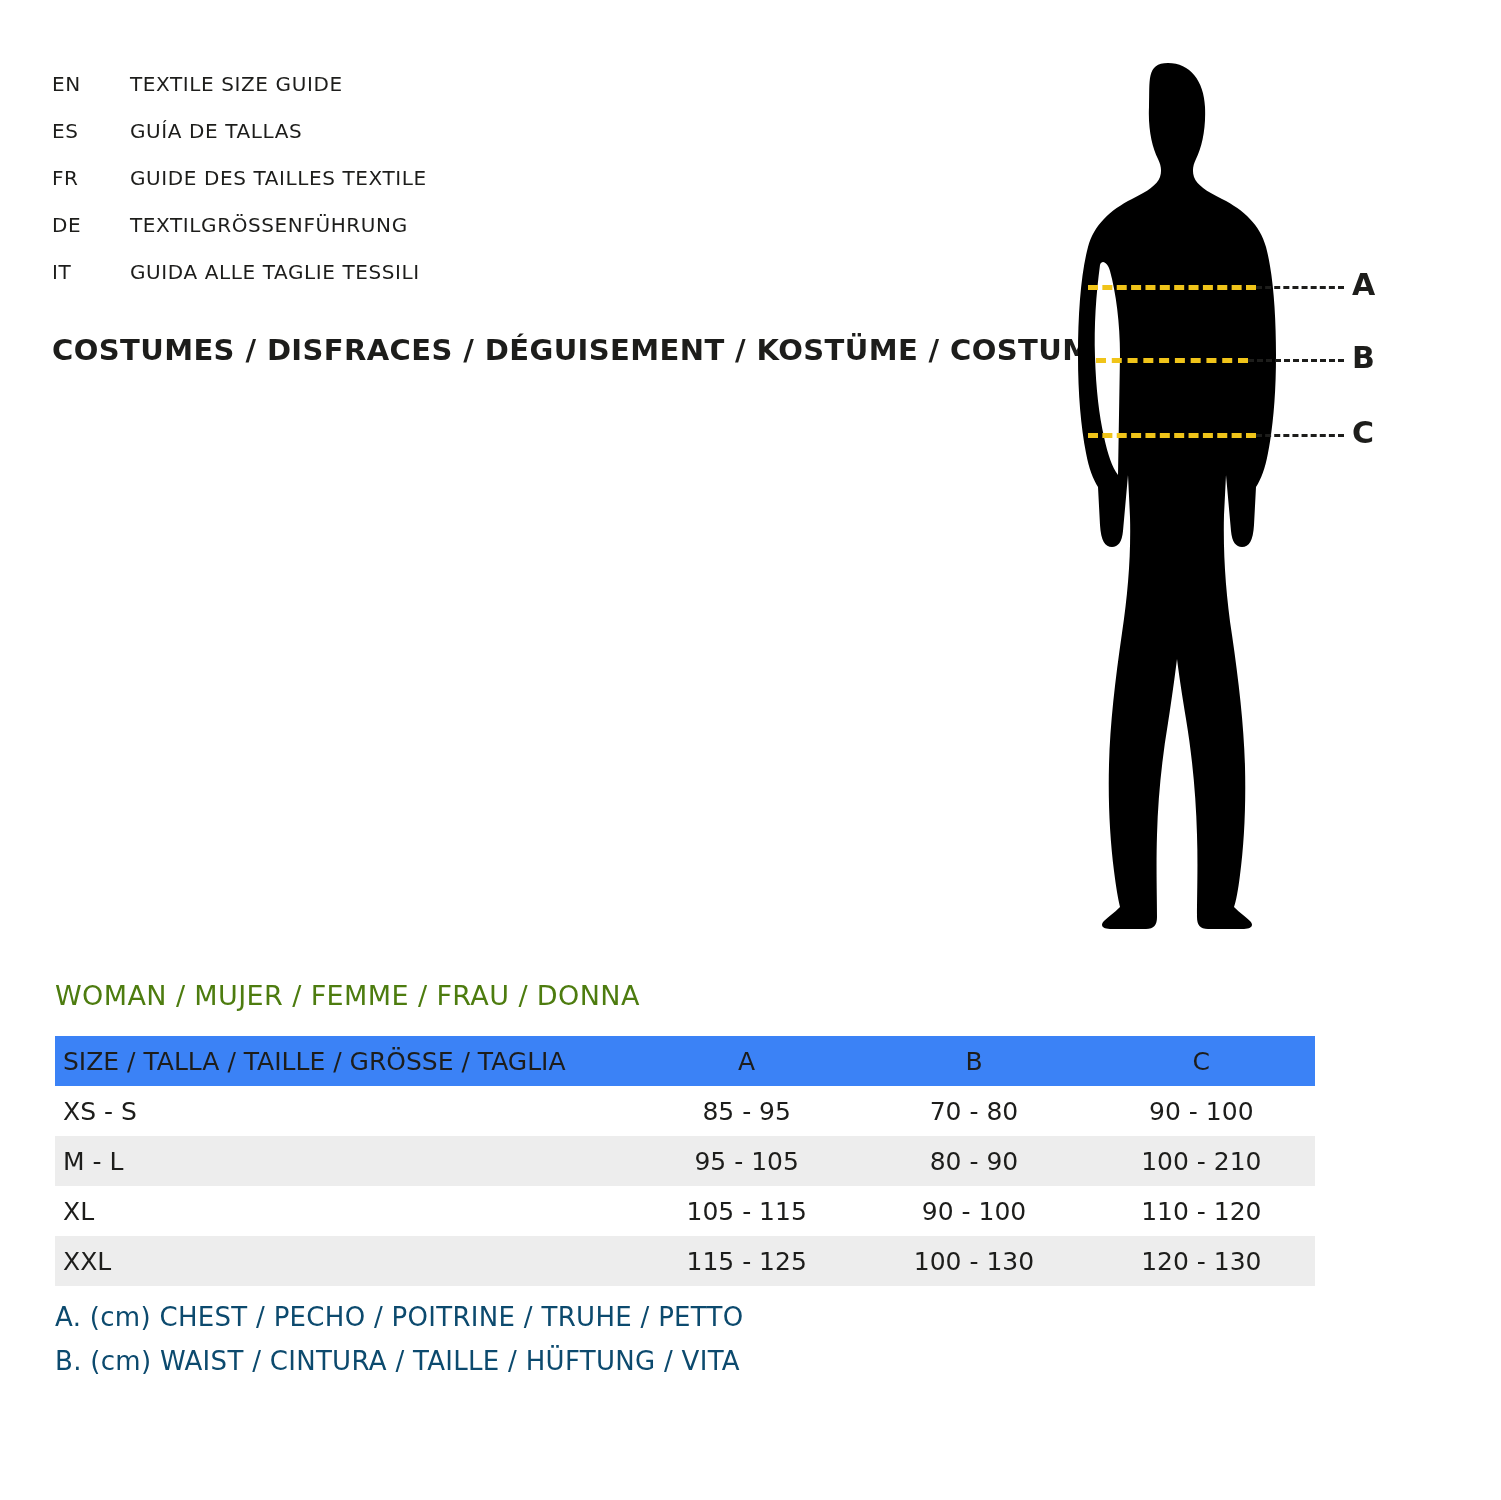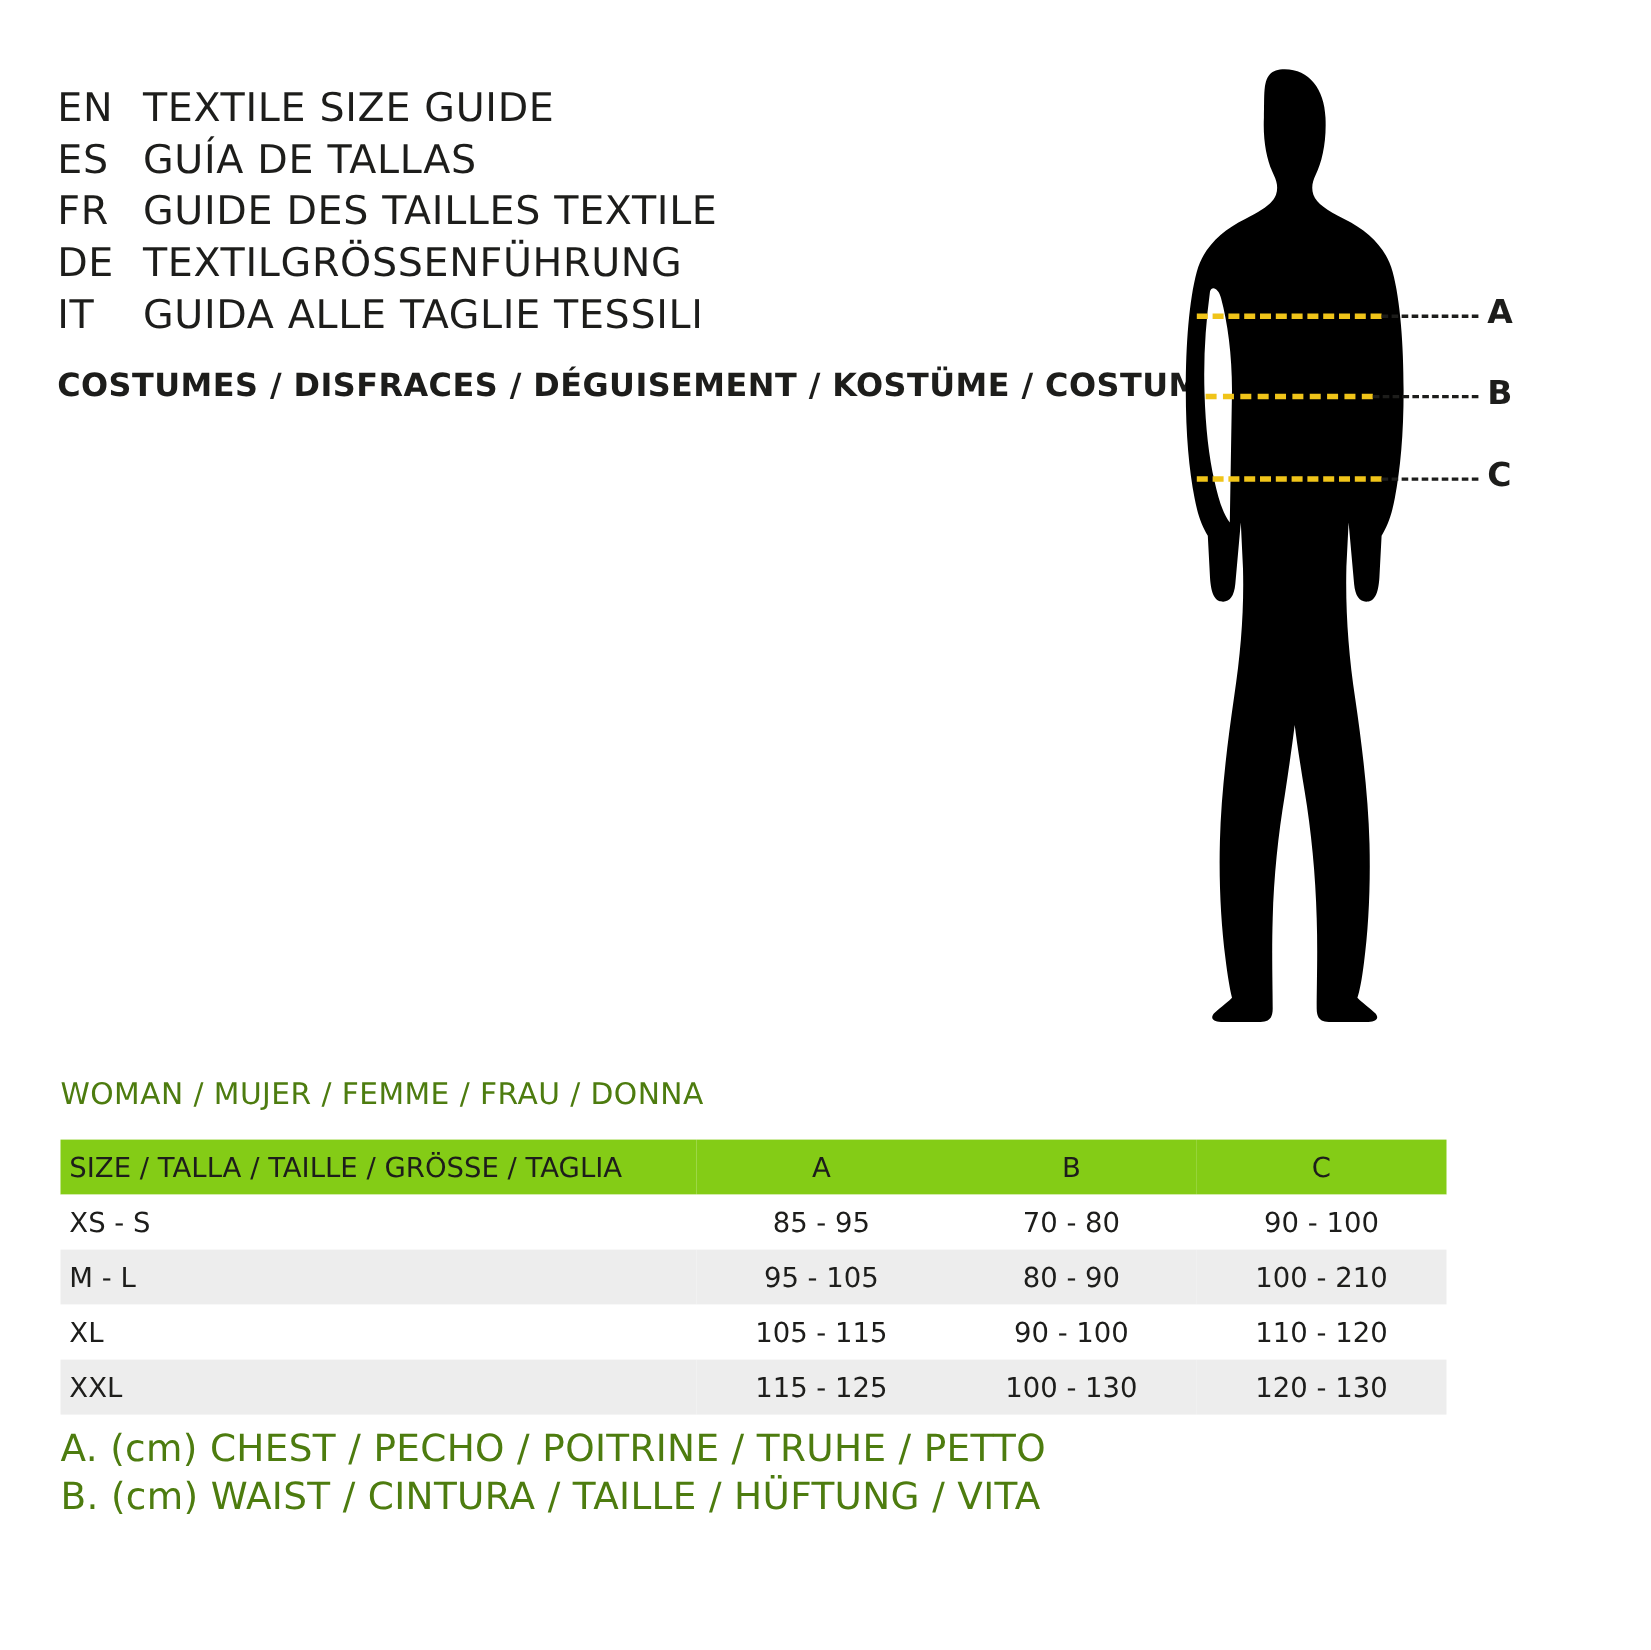--- a/index.html
+++ b/index.html
@@ -18,23 +18,23 @@
 
   
   .lang-block {
     position: absolute;
     left: 52px;
     top: 72px;
     width: 980px;
   }
   .lang-row {
     display: flex;
-    align-items: flex-end;
+    align-items: flex-start;
     height: 47px;
-    font-size: 36px;
+    font-size: 20px;
     letter-spacing: 0.6px;
     color: #1d1d1b;
   }
   .lang-code {
     width: 78px;
     flex: 0 0 78px;
   }
   .lang-text {
     flex: 1 1 auto;
   }
@@ -104,39 +104,39 @@
     text-align: center;
     height: 34px;
   }
   table.size-table th.first,
   table.size-table td.first {
     text-align: left;
     padding-left: 8px;
     width: 560px;
   }
   table.size-table thead tr {
-    background: #84cc16;
+    background: #3b82f6;
     margin-top: 30px;
   }
   table.size-table tbody tr:nth-child(odd) {
     background: #ffffff;
   }
   table.size-table tbody tr:nth-child(even) {
     background: #ededed;
   }
 
   
   .legend {
     position: absolute;
     left: 55px;
     top: 1295px;
-    font-size: 34px;
+    font-size: 26px;
     line-height: 44px;
     letter-spacing: 0.3px;
-    color: #4d7c0f;
+    color: #0c4a6e;
   }
 </style>
 </head>
 <body>
 
 <div class="lang-block">
   <div class="lang-row">
     <span class="lang-code">EN</span>
     <span class="lang-text">TEXTILE SIZE GUIDE</span>
   </div>

